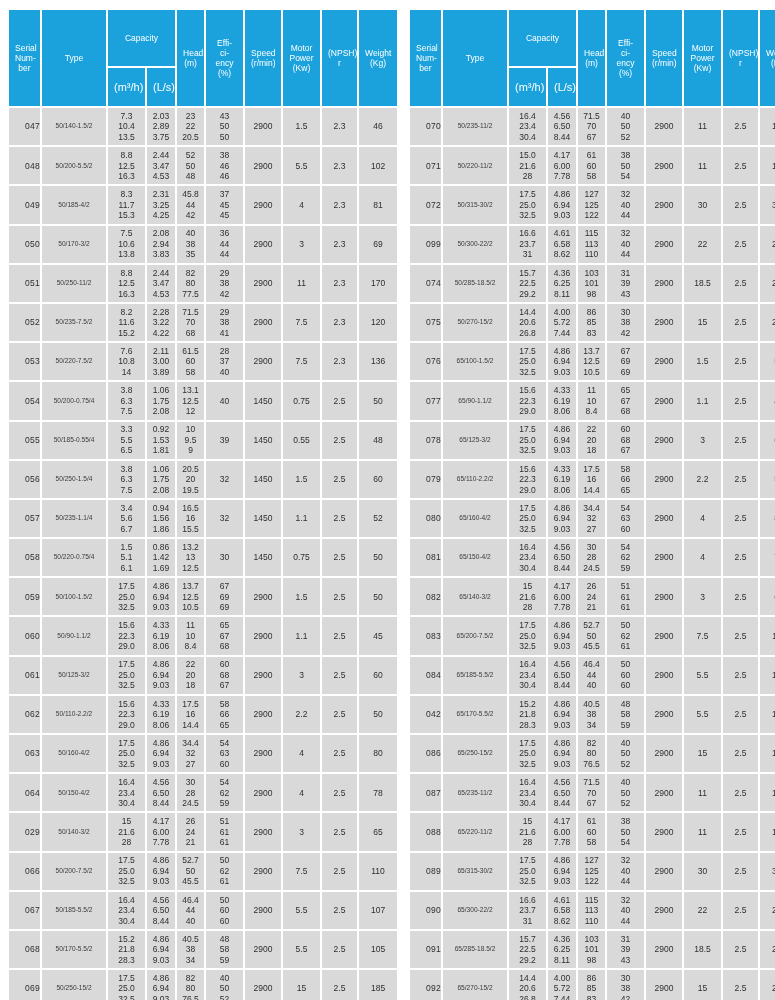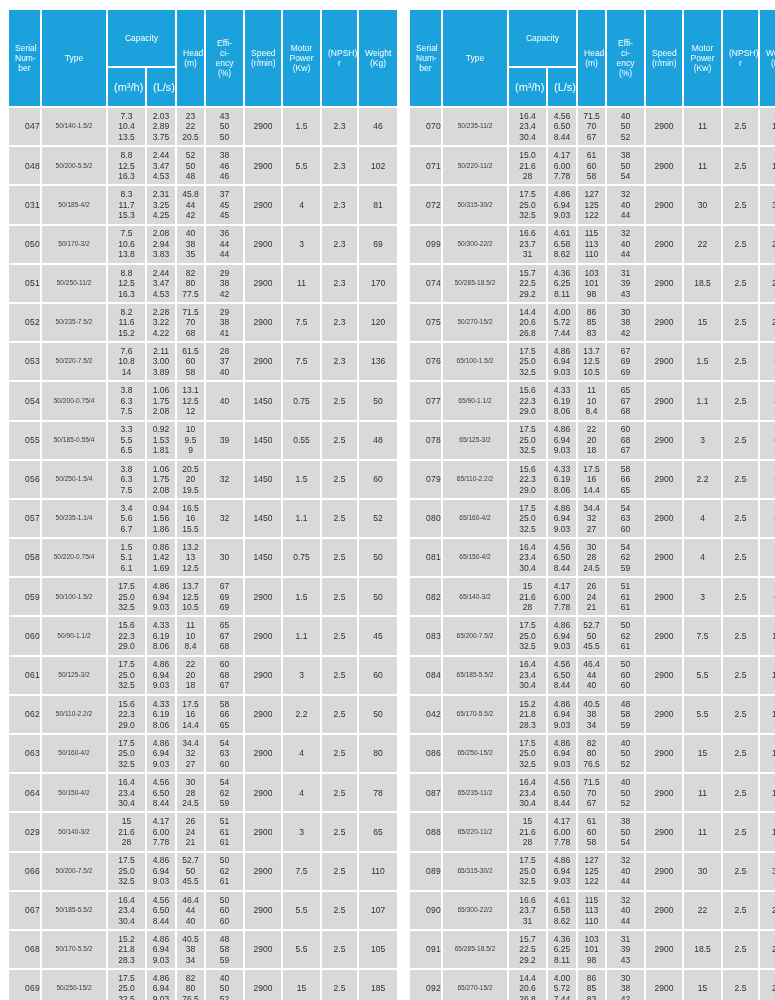--- a/index.html
+++ b/index.html
@@ -119,21 +119,21 @@
 48</td>
           <td class="c-eff">38
 46
 46</td>
           <td class="c-speed">2900</td>
           <td class="c-power">5.5</td>
           <td class="c-npsh">2.3</td>
           <td class="c-weight">102</td>
         </tr>
         <tr>
-          <td class="c-serial">031</td>
+          <td class="c-serial">049</td>
           <td class="c-type">50/185-4/2</td>
           <td class="c-m3h">8.3
 11.7
 15.3</td>
           <td class="c-ls">2.31
 3.25
 4.25</td>
           <td class="c-head">45.8
 44
 42</td>

